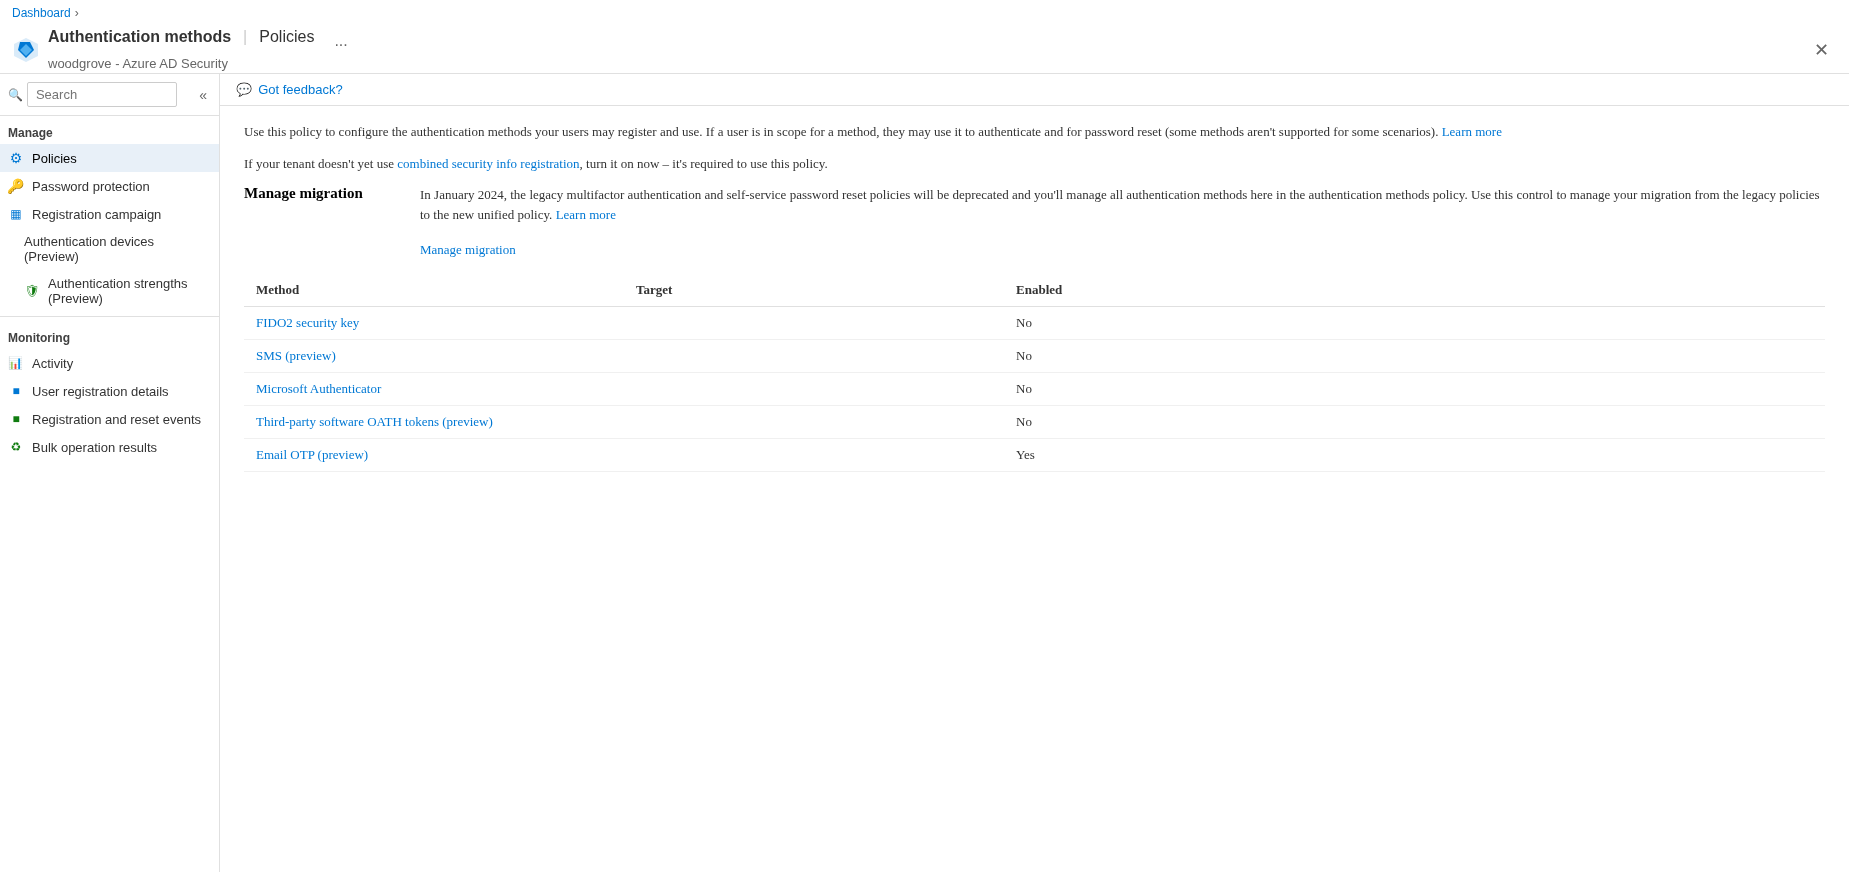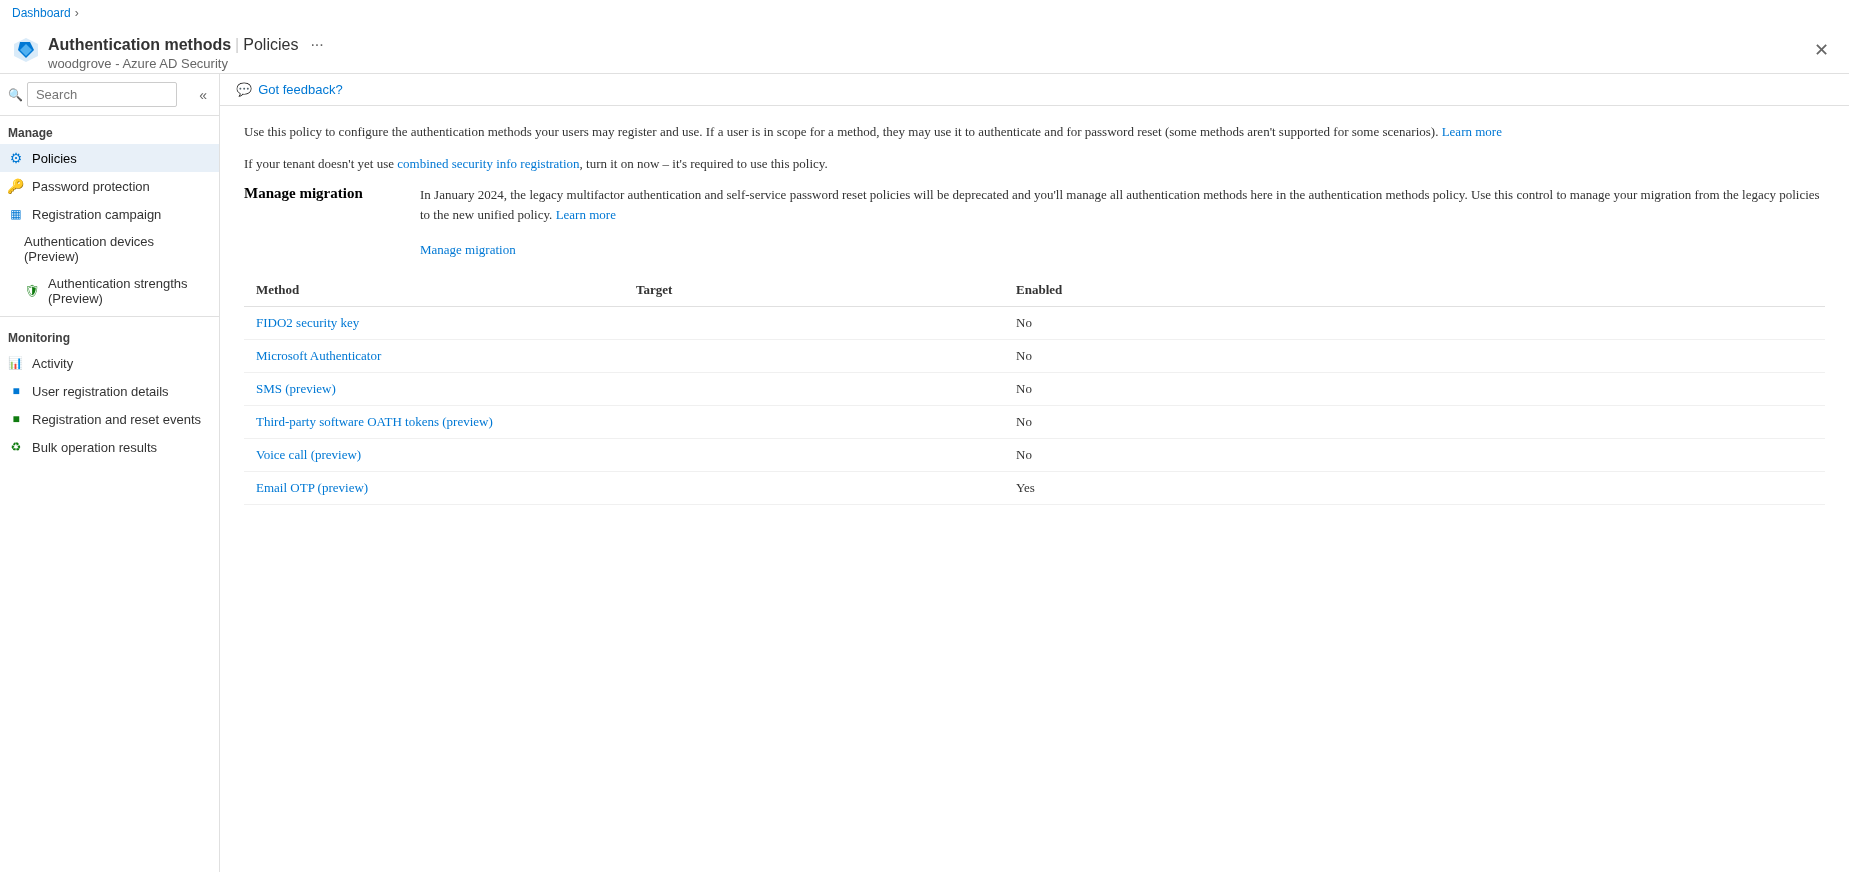--- a/index.html
+++ b/index.html
@@ -81,21 +81,21 @@
   <div class="top-bar">
     <div class="top-bar-left">
 
       <svg width="28" height="28" viewBox="0 0 28 28">
         <rect x="0" y="0" width="28" height="28" fill="none"></rect>
         <polygon points="14,2 26,8 26,20 14,26 2,20 2,8" fill="#0078d4" opacity="0.15"></polygon>
         <polygon points="8,6 18,6 22,14 14,22 6,14" fill="#0078d4"></polygon>
         <polygon points="14,8 20,14 14,20 8,14" fill="#50b0f0"></polygon>
       </svg>
       <div class="title-block">
-        <div style="display:flex;align-items:flex-end;gap:4px;">
+        <div style="display:flex;align-items:flex-start;gap:12px;">
           <span style="font-size:16px;font-weight:600;">Authentication methods</span>
           <span style="color:#ccc;font-size:16px;"> | </span>
           <span style="font-size:16px;font-weight:400;">Policies</span>
           <button class="ellipsis-btn">...</button>
         </div>
         <div class="org-name">woodgrove - Azure AD Security</div>
       </div>
     </div>
     <button class="close-btn">✕</button>
   </div>
@@ -193,36 +193,31 @@
               <th>Enabled</th>
             </tr>
           </thead>
           <tbody id="methods-tbody">
           <tr>
                 <td style="width: 380px;"><a href="#" class="method-link">FIDO2 security key</a></td>
                 <td style="width: 380px;"></td>
                 <td>No</td>
               </tr>
               <tr>
+                <td style="width: 380px;"><a href="#" class="method-link">SMS (preview)</a></td>
+                <td style="width: 380px;"></td>
+                <td>No</td>
+              </tr>
+              <tr>
                 <td style="width: 380px;"><a href="#" class="method-link">Microsoft Authenticator</a></td>
                 <td style="width: 380px;"></td>
                 <td>No</td>
               </tr>
               <tr>
-                <td style="width: 380px;"><a href="#" class="method-link">SMS (preview)</a></td>
-                <td style="width: 380px;"></td>
-                <td>No</td>
-              </tr>
-              <tr>
                 <td style="width: 380px;"><a href="#" class="method-link">Third-party software OATH tokens (preview)</a></td>
-                <td style="width: 380px;"></td>
-                <td>No</td>
-              </tr>
-              <tr>
-                <td style="width: 380px;"><a href="#" class="method-link">Voice call (preview)</a></td>
                 <td style="width: 380px;"></td>
                 <td>No</td>
               </tr>
               <tr>
                 <td style="width: 380px;"><a href="#" class="method-link">Email OTP (preview)</a></td>
                 <td style="width: 380px;"></td>
                 <td>Yes</td>
               </tr>
             </tbody>
         </table>

